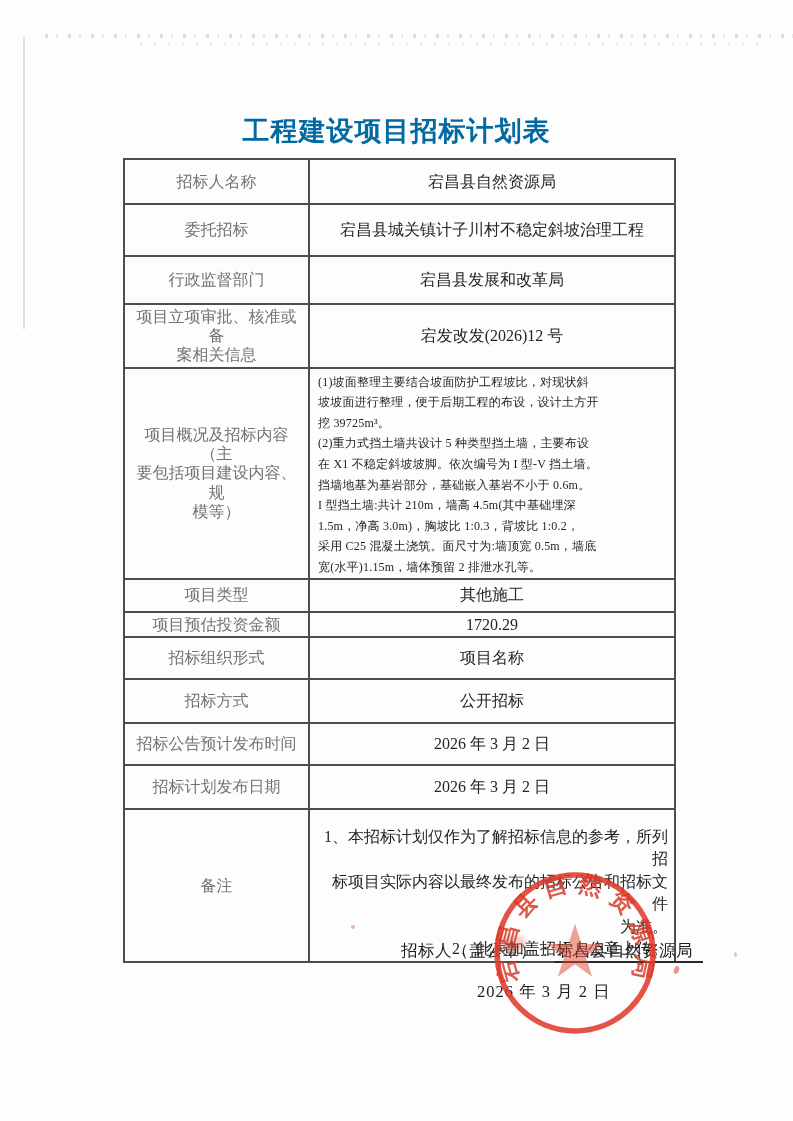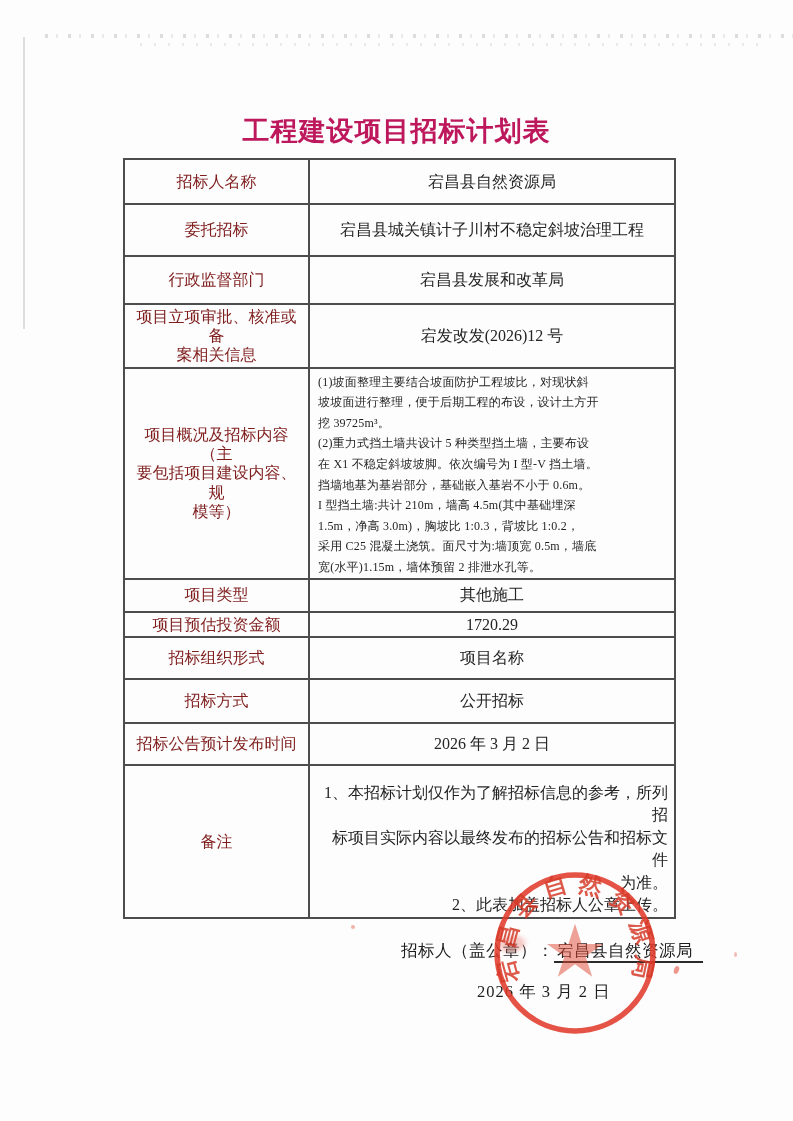--- a/index.html
+++ b/index.html
@@ -19,35 +19,35 @@
     background:repeating-linear-gradient(90deg, rgba(120,120,120,.5) 0 2px, transparent 2px 14px);
   }
   .scan-vline{
     position:absolute;left:23px;top:37px;width:2px;height:292px;
     background:#cdcdcd;opacity:.65;
   }
   
   .doc-title{
     position:absolute;top:113px;left:0;width:793px;
     text-align:center;font-family:"Liberation Sans","DejaVu Sans",sans-serif;
-    font-size:27px;font-weight:900;letter-spacing:1px;color:#be185d;
+    font-size:27px;font-weight:900;letter-spacing:1px;color:#0369a1;
   }
   
   table.doc-table{
     position:absolute;left:123px;top:158px;width:551px;
     border-collapse:collapse;table-layout:fixed;
   }
   .doc-table td{
     border:2px solid #4d4d4d;
     font-size:16px;line-height:1.2;
     padding:2px 4px;
     vertical-align:middle;
     white-space:pre-line;
   }
-  td.lbl{text-align:center;color:#7f1d1d;}
+  td.lbl{text-align:center;color:#737373;}
   td.val{text-align:center;color:#242424;}
   td.val-long{
     text-align:left;vertical-align:top;
     font-size:12px;line-height:20.6px;
     padding:3px 6px 0 8px;letter-spacing:0.2px;
   }
   td.val-remarks{
     text-align:right;vertical-align:top;
     font-size:16px;line-height:22.5px;
     padding:16px 6px 0 10px;
@@ -140,20 +140,24 @@
       <td class="val">项目名称</td>
     </tr>
     <tr style="height:44px">
       <td class="lbl">招标方式</td>
       <td class="val">公开招标</td>
     </tr>
     <tr style="height:42px">
       <td class="lbl">招标公告预计发布时间</td>
       <td class="val">2026 年 3 月 2 日</td>
     </tr>
+    <tr style="height:44px">
+      <td class="lbl">招标计划发布日期</td>
+      <td class="val">2026 年 3 月 2 日</td>
+    </tr>
     <tr style="height:95px">
       <td class="lbl">备注</td>
       <td class="val-remarks">1、本招标计划仅作为了解招标信息的参考，所列招
 标项目实际内容以最终发布的招标公告和招标文件
 为准。
 2、此表加盖招标人公章上传。</td>
     </tr>
   </tbody>
 </table>
 

